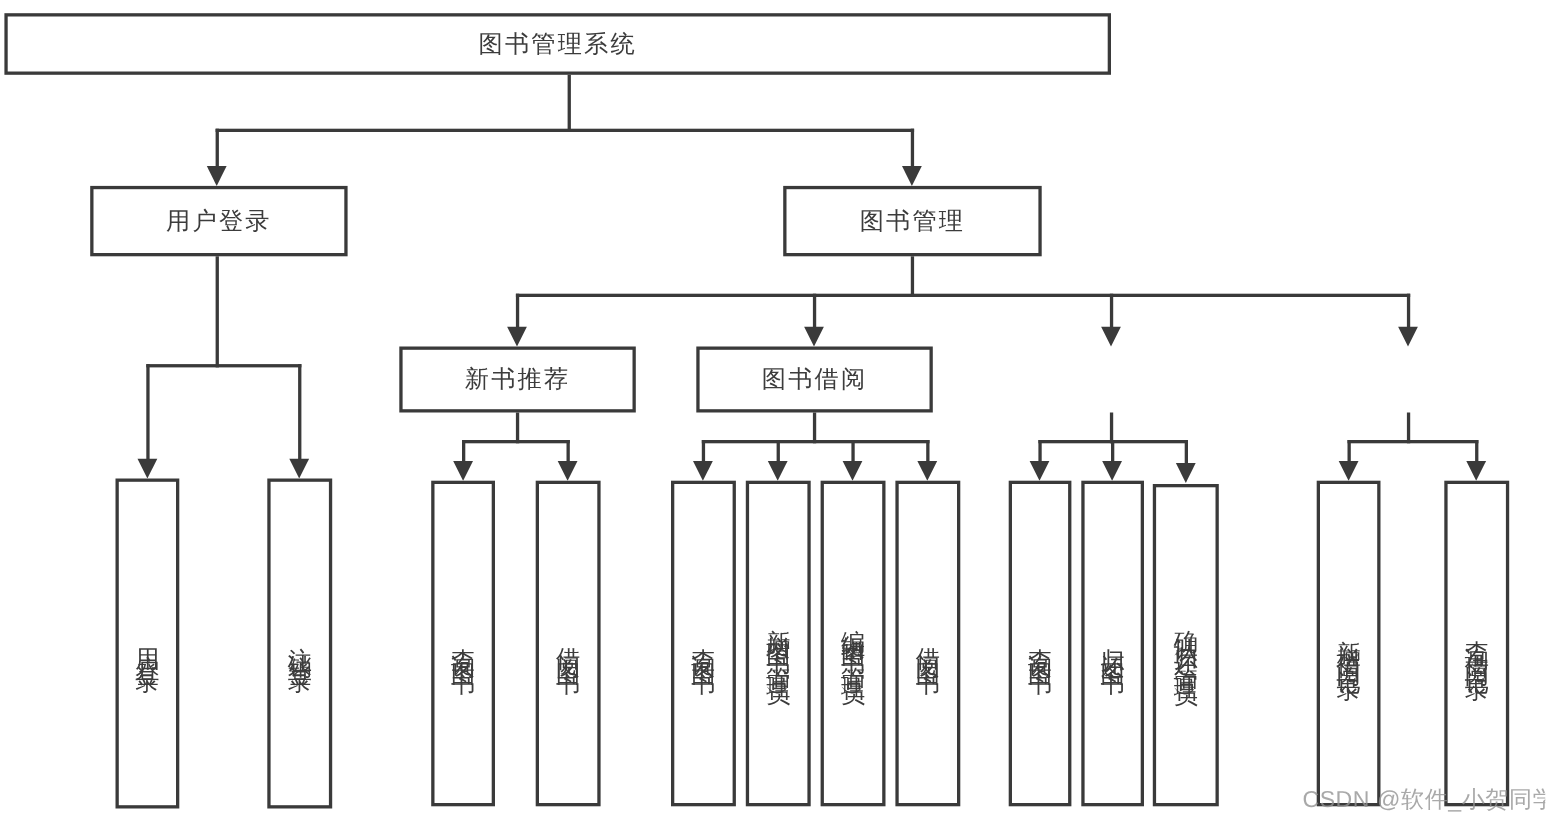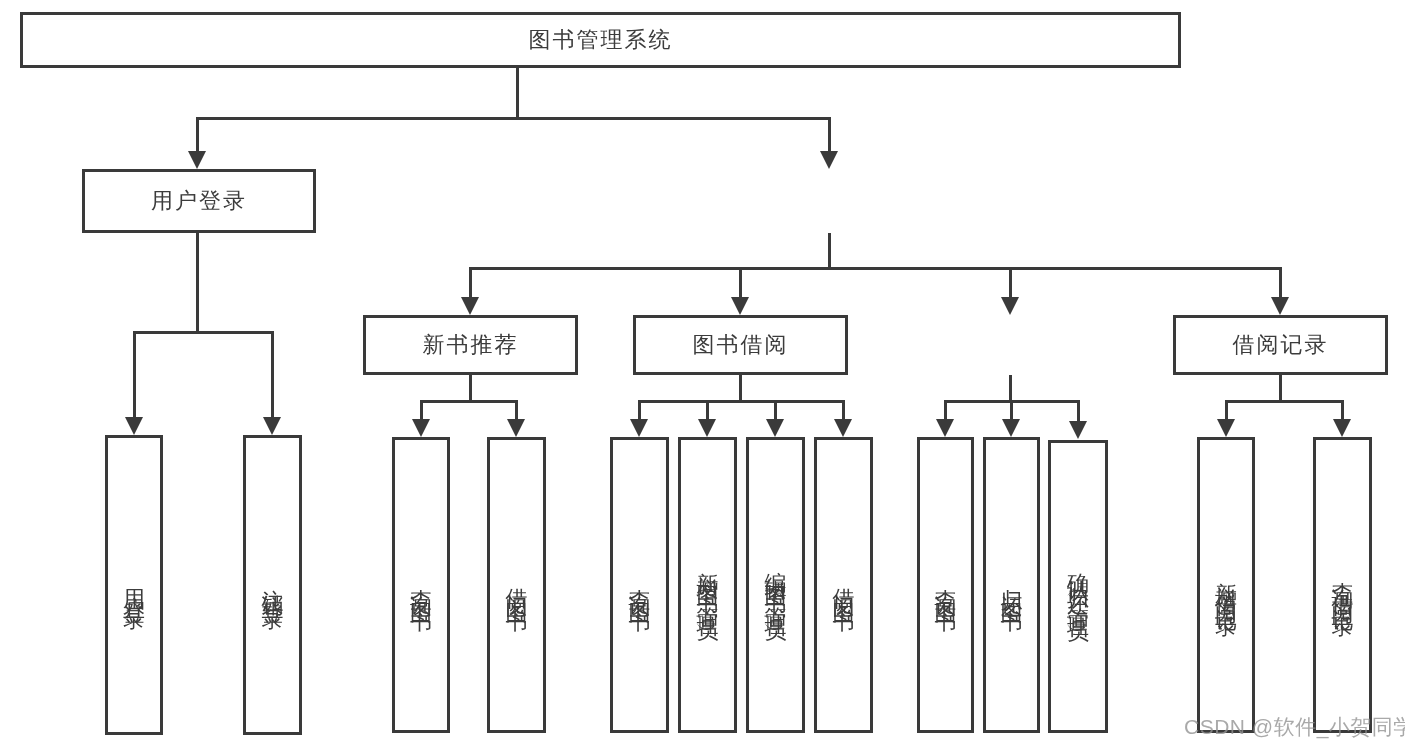--- a/index.html
+++ b/index.html
@@ -46,30 +46,31 @@
     color: rgba(148, 148, 148, 0.8);
     white-space: nowrap;
     z-index: 5;
   }
 </style>
 </head>
 <body>
 
 <div class="canvas">
 
-  <div class="box hbox" style="left:20px; top:12px; width:1161px; height:56px;">图书管理系统</div>
+  <div class="box hbox" style="left:4px; top:12px; width:1006px; height:56px;">图书管理系统</div>
 
   <div class="vline" style="left:516px; top:68px; height:52px;"></div>
   <div class="hline" style="left:196px; top:117px; width:635px;"></div>
   <div class="vline" style="left:196px; top:117px; height:36px;"></div>
   <div class="arrow" style="left:188px; top:151px;"></div>
   <div class="vline" style="left:828px; top:117px; height:36px;"></div>
   <div class="arrow" style="left:820px; top:151px;"></div>
 
   <div class="box hbox" style="left:82px; top:169px; width:234px; height:64px;">用户登录</div>
+  <div class="box hbox" style="left:712px; top:169px; width:235px; height:64px;">图书管理</div>
 
   <div class="vline" style="left:196px; top:233px; height:101px;"></div>
   <div class="hline" style="left:133px; top:331px; width:141px;"></div>
   <div class="vline" style="left:133px; top:331px; height:88px;"></div>
   <div class="arrow" style="left:125px; top:417px;"></div>
   <div class="vline" style="left:271px; top:331px; height:88px;"></div>
   <div class="arrow" style="left:263px; top:417px;"></div>
 
   <div class="box vbox" style="left:105px; top:435px; width:58px; height:300px;">用户登录</div>
   <div class="box vbox" style="left:243px; top:435px; width:59px; height:300px;">注销登录</div>
@@ -80,21 +81,20 @@
   <div class="arrow" style="left:461px; top:297px;"></div>
   <div class="vline" style="left:739px; top:267px; height:33px;"></div>
   <div class="arrow" style="left:731px; top:297px;"></div>
   <div class="vline" style="left:1009px; top:267px; height:33px;"></div>
   <div class="arrow" style="left:1001px; top:297px;"></div>
   <div class="vline" style="left:1279px; top:267px; height:33px;"></div>
   <div class="arrow" style="left:1271px; top:297px;"></div>
 
   <div class="box hbox" style="left:633px; top:315px; width:215px; height:60px;">图书借阅</div>
   <div class="box hbox" style="left:363px; top:315px; width:215px; height:60px;">新书推荐</div>
-  <div class="box hbox" style="left:1173px; top:315px; width:215px; height:60px;">借阅记录</div>
 
   <div class="vline" style="left:469px; top:375px; height:28px;"></div>
   <div class="hline" style="left:420px; top:400px; width:98px;"></div>
   <div class="vline" style="left:420px; top:400px; height:21px;"></div>
   <div class="arrow" style="left:412px; top:419px;"></div>
   <div class="vline" style="left:515px; top:400px; height:21px;"></div>
   <div class="arrow" style="left:507px; top:419px;"></div>
 
   <div class="box vbox" style="left:392px; top:437px; width:58px; height:296px;">查询图书</div>
   <div class="box vbox" style="left:487px; top:437px; width:59px; height:296px;">借阅图书</div>

